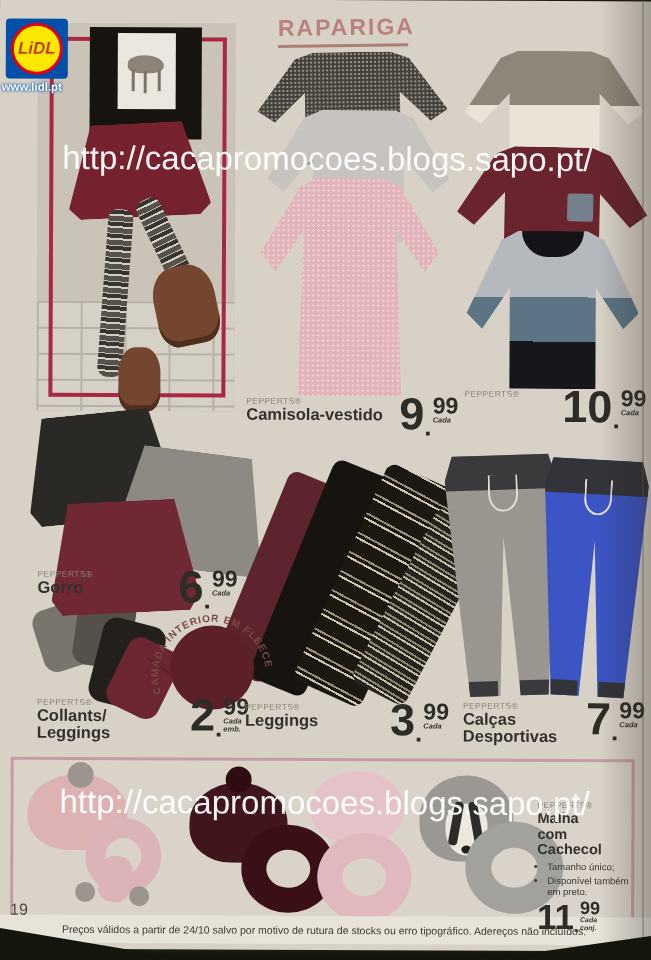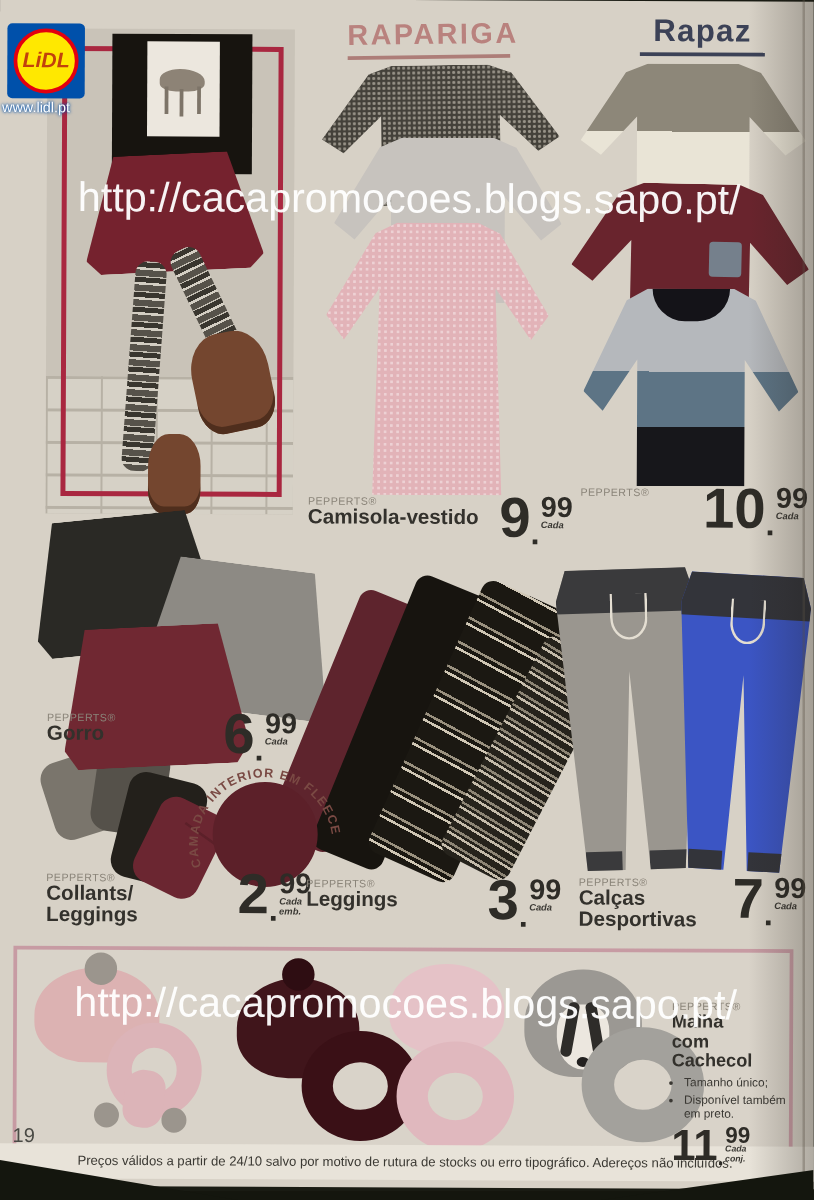--- a/index.html
+++ b/index.html
@@ -20,21 +20,21 @@
   .m-skirt{position:absolute;left:30px;top:100px;width:142px;height:94px;background:#75222e;
     clip-path:polygon(18% 0,82% 0,100% 88%,92% 100%,8% 100%,0 88%);transform:rotate(-3deg);}
   .leg{position:absolute;width:25px;border-radius:10px;
     background:repeating-linear-gradient(0deg,#56524a 0 5px,#d3cec3 5px 7px,#39362f 7px 11px,#c2bdb2 11px 12px);}
   .boot{position:absolute;background:#74462f;border-radius:40% 40% 30% 30%;box-shadow:inset 0 -6px 0 #4f2e1d;}
   
   .logo{position:absolute;left:6px;top:20px;width:62px;height:60px;background:#0050aa;border-radius:4px;}
   .logo .disc{position:absolute;left:5px;top:4px;right:5px;bottom:4px;background:#ffe800;border-radius:50%;
     border:3px solid #e3000f;display:flex;align-items:center;justify-content:center;}
   .logo .word{color:#c2410c;font-weight:bold;font-size:17px;font-style:italic;letter-spacing:0px;}
-  .site{position:absolute;left:2px;top:82px;width:80px;color:#fff;font-weight:normal;font-size:11.5px;
+  .site{position:absolute;left:2px;top:82px;width:80px;color:#fff;font-weight:bold;font-size:11.5px;
     text-shadow:0 0 3px #0050aa,0 0 2px #0050aa;}
   
   .hgirl{position:absolute;left:278px;top:14px;width:130px;text-align:center;color:#b9827e;
     font-size:23px;font-weight:bold;letter-spacing:2px;transform:rotate(-1deg);
     border-bottom:3px solid #ad7d78;padding-bottom:3px;}
   .hboy{position:absolute;left:512px;top:10px;width:100px;text-align:center;color:#3c4257;
     font-size:25px;font-weight:bold;letter-spacing:1px;border-bottom:3px solid #3c4257;padding-bottom:2px;}
   
   .wm{position:absolute;left:0;right:0;text-align:center;color:rgba(255,255,255,.95);
     font-size:33px;letter-spacing:0;z-index:40;}
@@ -134,21 +134,20 @@
     </div>
 
     <div class="logo">
       <div class="disc">
         <span class="word">LiDL</span>
       </div>
     </div>
     <div class="site">www.lidl.pt</div>
 
     <div class="hgirl">RAPARIGA</div>
-    <div class="hboy">Rapaz</div>
 
     <div class="sweater melange" style="left:258px;top:52px;width:190px;height:112px;transform:rotate(-1deg);"></div>
     <div class="sweater" style="left:268px;top:110px;width:182px;height:132px;background:#c7c3be;"></div>
     <div class="sweater dress" style="left:262px;top:178px;width:178px;height:218px;background:#e2b3b8;background-image:radial-gradient(rgba(255,255,255,.4) 1px,transparent 1.3px);background-size:5px 5px;"></div>
 
     <div class="sweater" style="left:465px;top:50px;width:180px;height:118px;background:linear-gradient(180deg,#8d8779 0 46%,#e9e4d6 46% 100%);"></div>
     <div class="sweater" style="left:458px;top:146px;width:190px;height:128px;background:#69242d;transform:rotate(1deg);">
       <div class="pocket"></div>
     </div>
     <div class="sweater" style="left:468px;top:230px;width:172px;height:158px;background:linear-gradient(180deg,#b5b8bc 0 42%,#5d7485 42% 70%,#17171b 70% 100%);">

